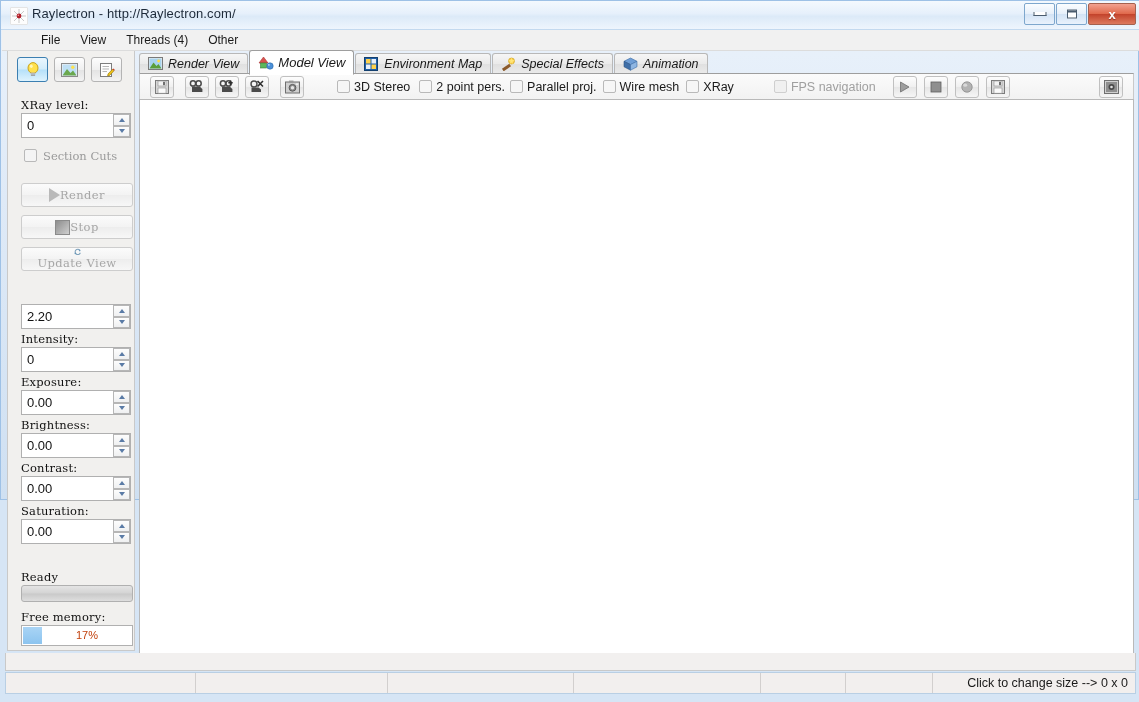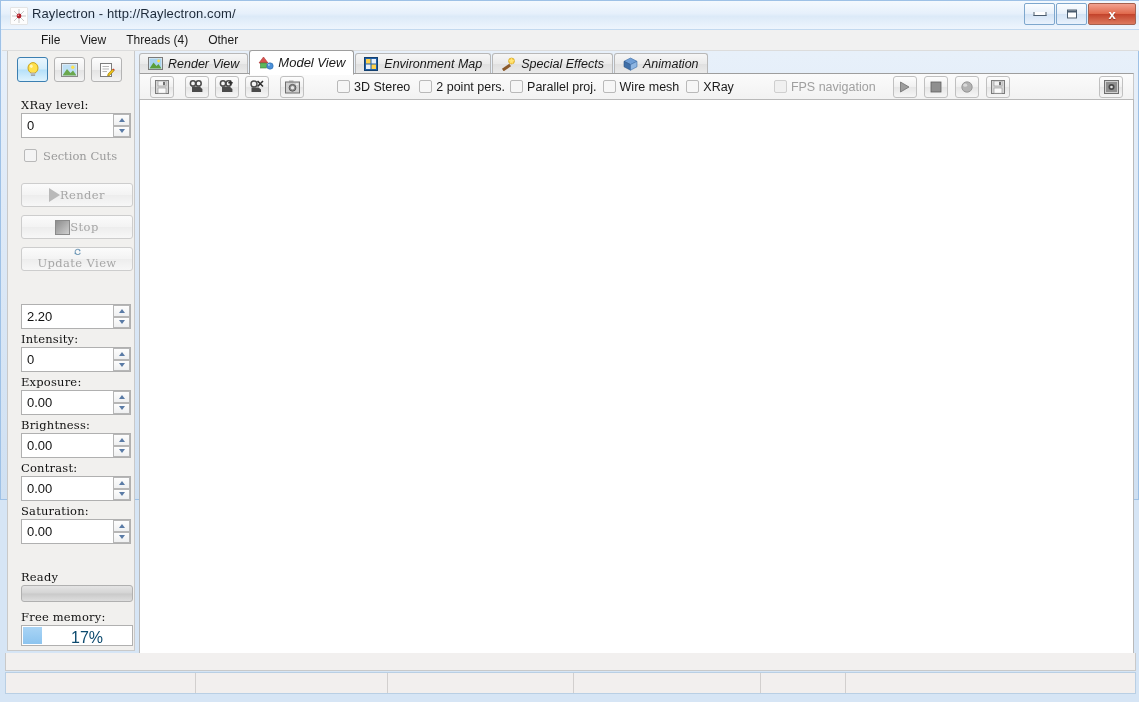--- a/index.html
+++ b/index.html
@@ -122,21 +122,21 @@
   .membar{
     position:absolute;left:13px;width:112px;height:21px;box-sizing:border-box;
     border:1px solid #b0b0b0;background:#fff;overflow:hidden;
   }
   .membar .fill{
     position:absolute;left:1px;top:1px;bottom:1px;width:28px;
     background:linear-gradient(180deg,#a9d4f5 0%,#8cc4ef 100%);
   }
   .membar .mtxt{
     position:absolute;left:0;right:0;top:3px;text-align:center;
-    font-size:16px;color:#0c4a6e;margin-left:20px;
+    font-size:11px;color:#c2410c;margin-left:20px;
   }
   
   .rightpane{position:absolute;left:134px;top:-1px;width:997px;height:621px;}
   .tabstrip{position:absolute;left:0;top:0;height:24px;display:flex;align-items:flex-end;font-style:italic;}
   .tab{
     height:21px;box-sizing:border-box;margin-right:1px;
     border:1px solid #b8b8b8;border-bottom:none;
     border-radius:3px 3px 0 0;
     background:linear-gradient(180deg,#f6f6f6 0%,#eaeaea 50%,#e0e0e0 51%,#ebebeb 100%);
     display:flex;align-items:center;gap:5px;padding:0 8px;cursor:default;
@@ -561,15 +561,16 @@
 
   <div class="botstrip"></div>
 
   <div class="statusbar">
     <div class="st-cell" style="width:190px;"></div>
     <div class="st-cell" style="width:192px;"></div>
     <div class="st-cell" style="width:186px;"></div>
     <div class="st-cell" style="width:187px;"></div>
     <div class="st-cell" style="width:85px;"></div>
     <div class="st-cell" style="width:87px;"></div>
+    <div class="st-cell" style="flex:1;">Click to change size --&gt; 0 x 0</div>
   </div>
 
 </div>
 
 </body></html>

